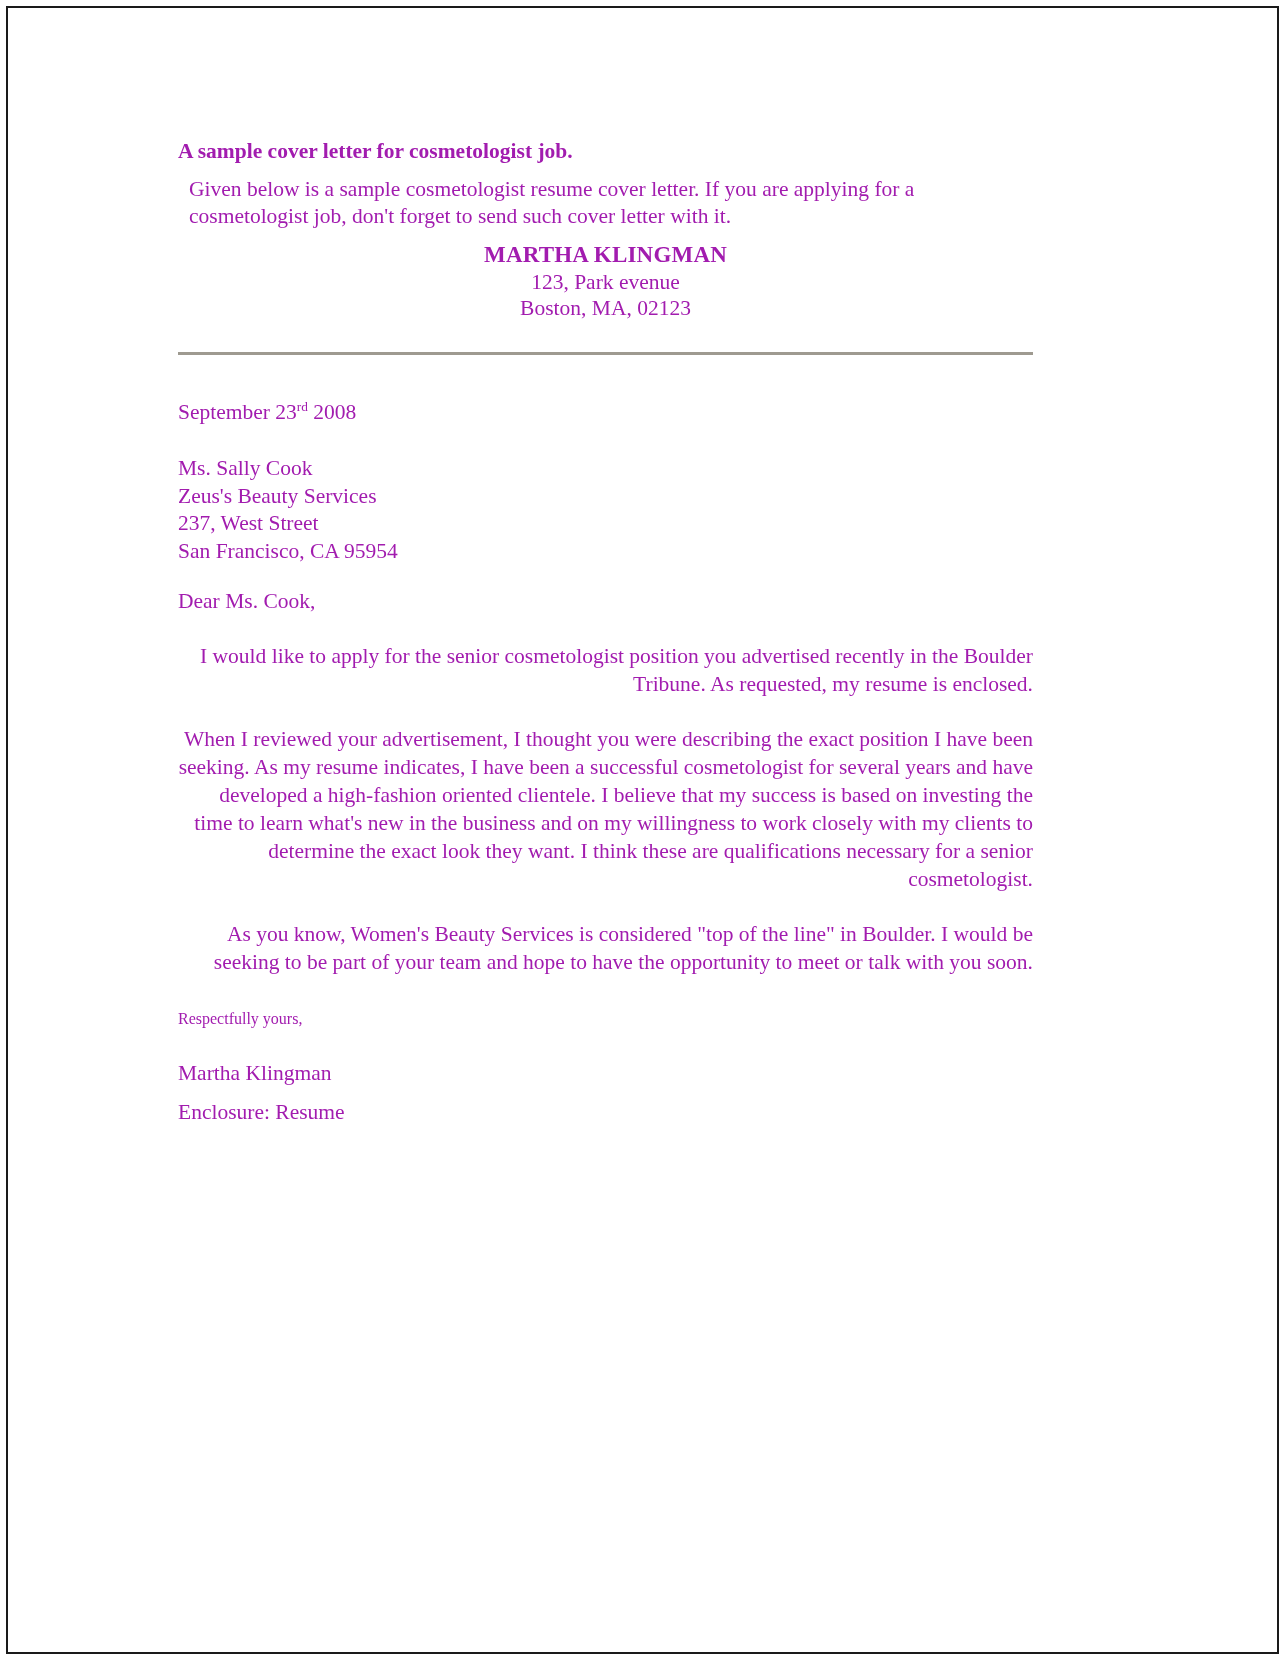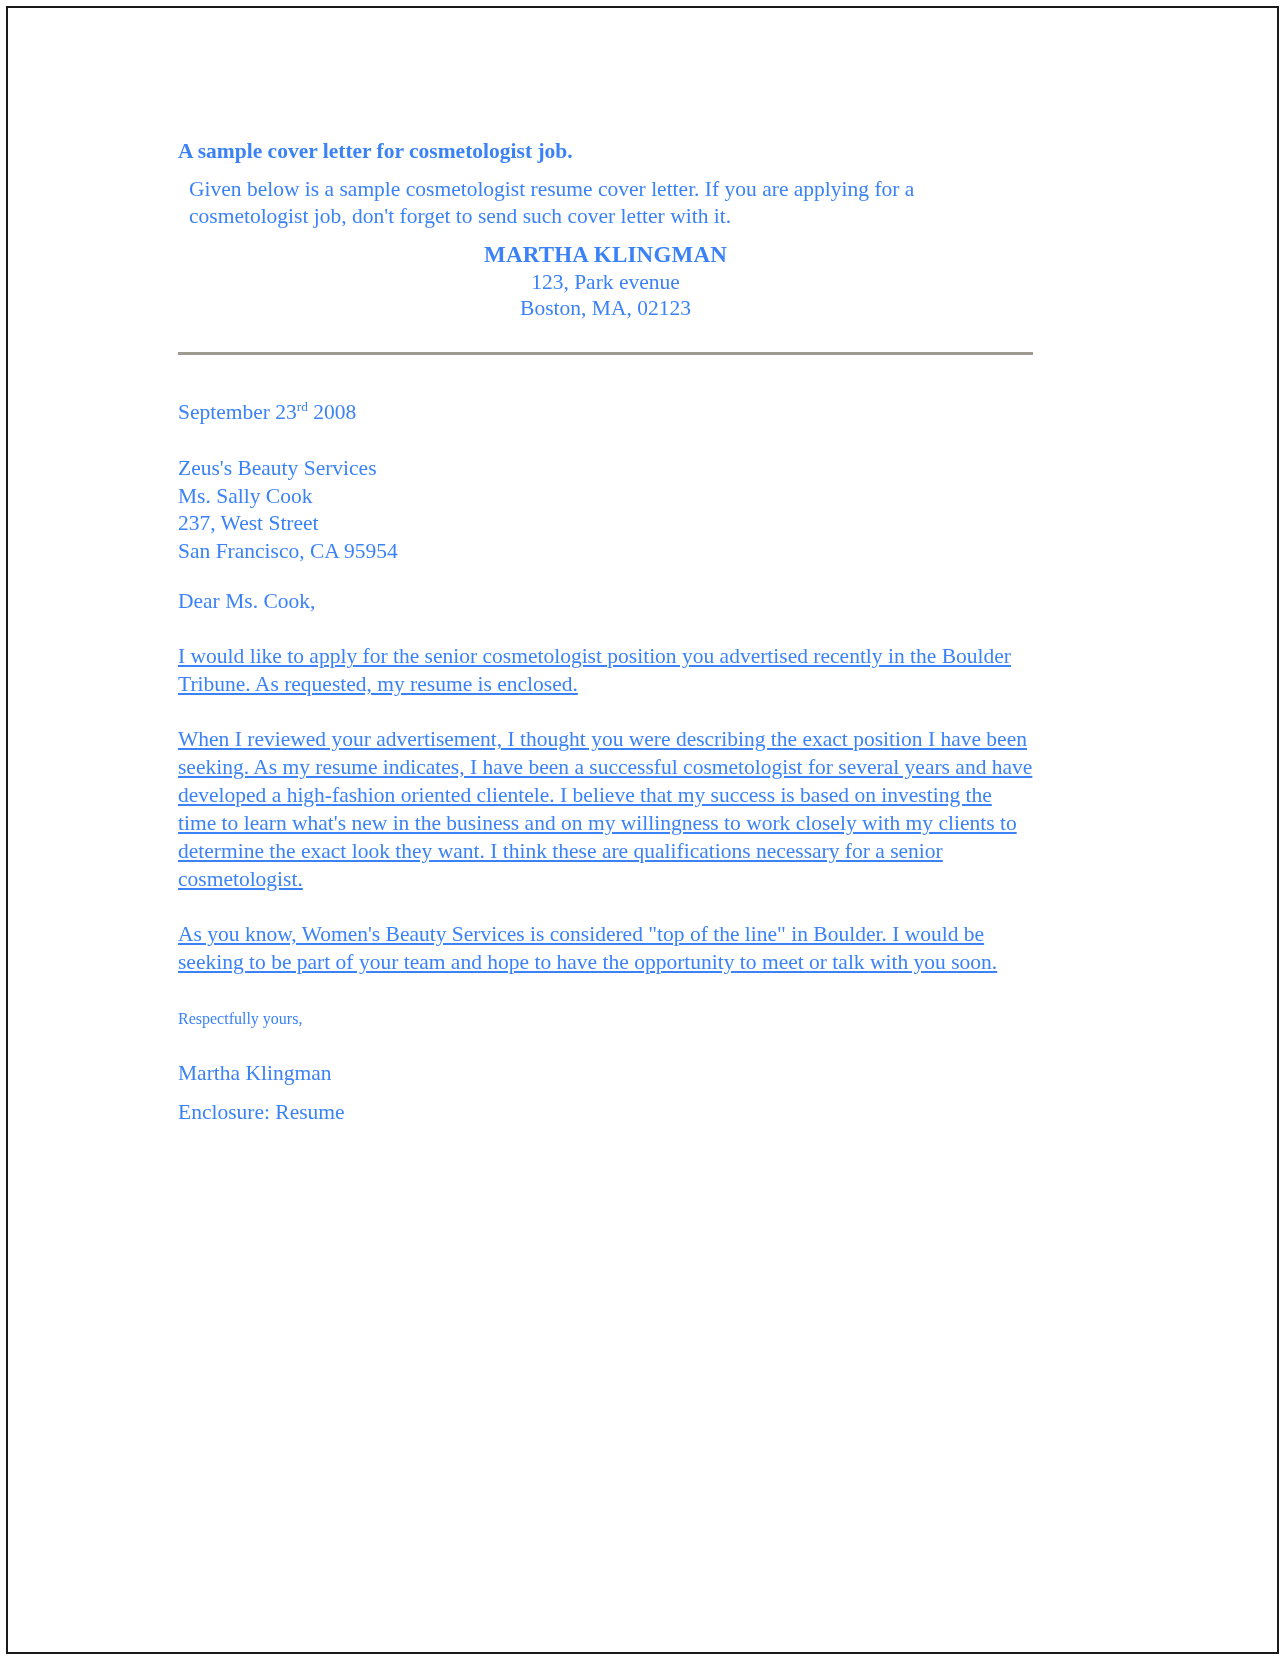--- a/index.html
+++ b/index.html
@@ -9,21 +9,21 @@
   }
 
   .page {
     position: relative;
     width: 1285px;
     height: 1660px;
     background: #ffffff;
     box-sizing: border-box;
     overflow: hidden;
     font-family: "Liberation Serif", "DejaVu Serif", serif;
-    color: #3b82f6;
+    color: #a21caf;
   }
 
   
   .page-frame {
     position: absolute;
     left: 6px;
     top: 6px;
     right: 6px;
     bottom: 6px;
     border: 2px solid #1a1a1a;
@@ -99,22 +99,21 @@
   .salutation {
     font-size: 21.5px;
     line-height: 27px;
     margin-top: 23px;
   }
 
   .body-para {
     font-size: 21.5px;
     line-height: 28px;
     margin-top: 27px;
-    text-align: left;
-    text-decoration: underline;
+    text-align: right;
   }
 
   .closing {
     font-size: 16px;
     line-height: 27px;
     margin-top: 29px;
   }
 
   .signature {
     font-size: 21.5px;
@@ -147,22 +146,22 @@
       <div class="sender-line">Boston, MA, 02123</div>
     </div>
 
     <hr class="rule">
 
     <div class="date-line">
       <span>September 23</span><sup>rd</sup><span> 2008</span>
     </div>
 
     <div class="recipient-block">
+      <div class="recipient-line">Ms. Sally Cook</div>
       <div class="recipient-line">Zeus's Beauty Services</div>
-      <div class="recipient-line">Ms. Sally Cook</div>
       <div class="recipient-line">237, West Street</div>
       <div class="recipient-line">San Francisco, CA 95954</div>
     </div>
 
     <div class="salutation">Dear Ms. Cook,</div>
 
     <div class="body-para">I would like to apply for the senior cosmetologist position you advertised recently in the Boulder Tribune. As requested, my resume is enclosed.</div>
 
     <div class="body-para">When I reviewed your advertisement, I thought you were describing the exact position I have been seeking. As my resume indicates, I have been a successful cosmetologist for several years and have developed a high-fashion oriented clientele. I believe that my success is based on investing the time to learn what's new in the business and on my willingness to work closely with my clients to determine the exact look they want. I think these are qualifications necessary for a senior cosmetologist.</div>
 

